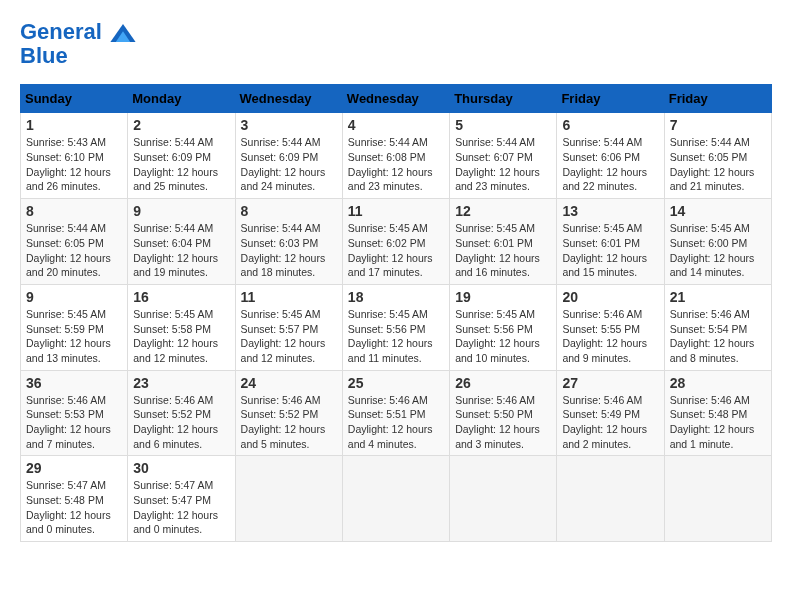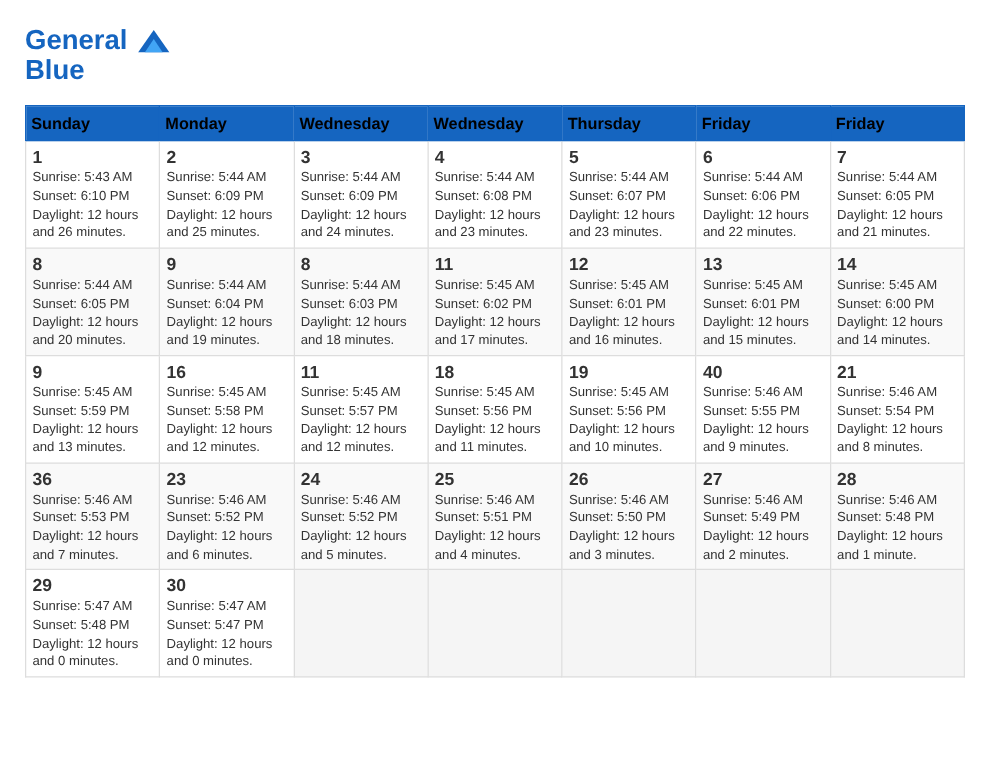--- a/index.html
+++ b/index.html
@@ -199,21 +199,21 @@
         </td>
         <td>
           <span class="day-num">18</span>
           <div class="day-info">Sunrise: 5:45 AM<br>Sunset: 5:56 PM<br>Daylight: 12 hours<br>and 11 minutes.</div>
         </td>
         <td>
           <span class="day-num">19</span>
           <div class="day-info">Sunrise: 5:45 AM<br>Sunset: 5:56 PM<br>Daylight: 12 hours<br>and 10 minutes.</div>
         </td>
         <td>
-          <span class="day-num">40</span>
+          <span class="day-num">20</span>
           <div class="day-info">Sunrise: 5:46 AM<br>Sunset: 5:55 PM<br>Daylight: 12 hours<br>and 9 minutes.</div>
         </td>
         <td>
           <span class="day-num">21</span>
           <div class="day-info">Sunrise: 5:46 AM<br>Sunset: 5:54 PM<br>Daylight: 12 hours<br>and 8 minutes.</div>
         </td>
       </tr>
       <tr>
         <td>
           <span class="day-num">36</span>

